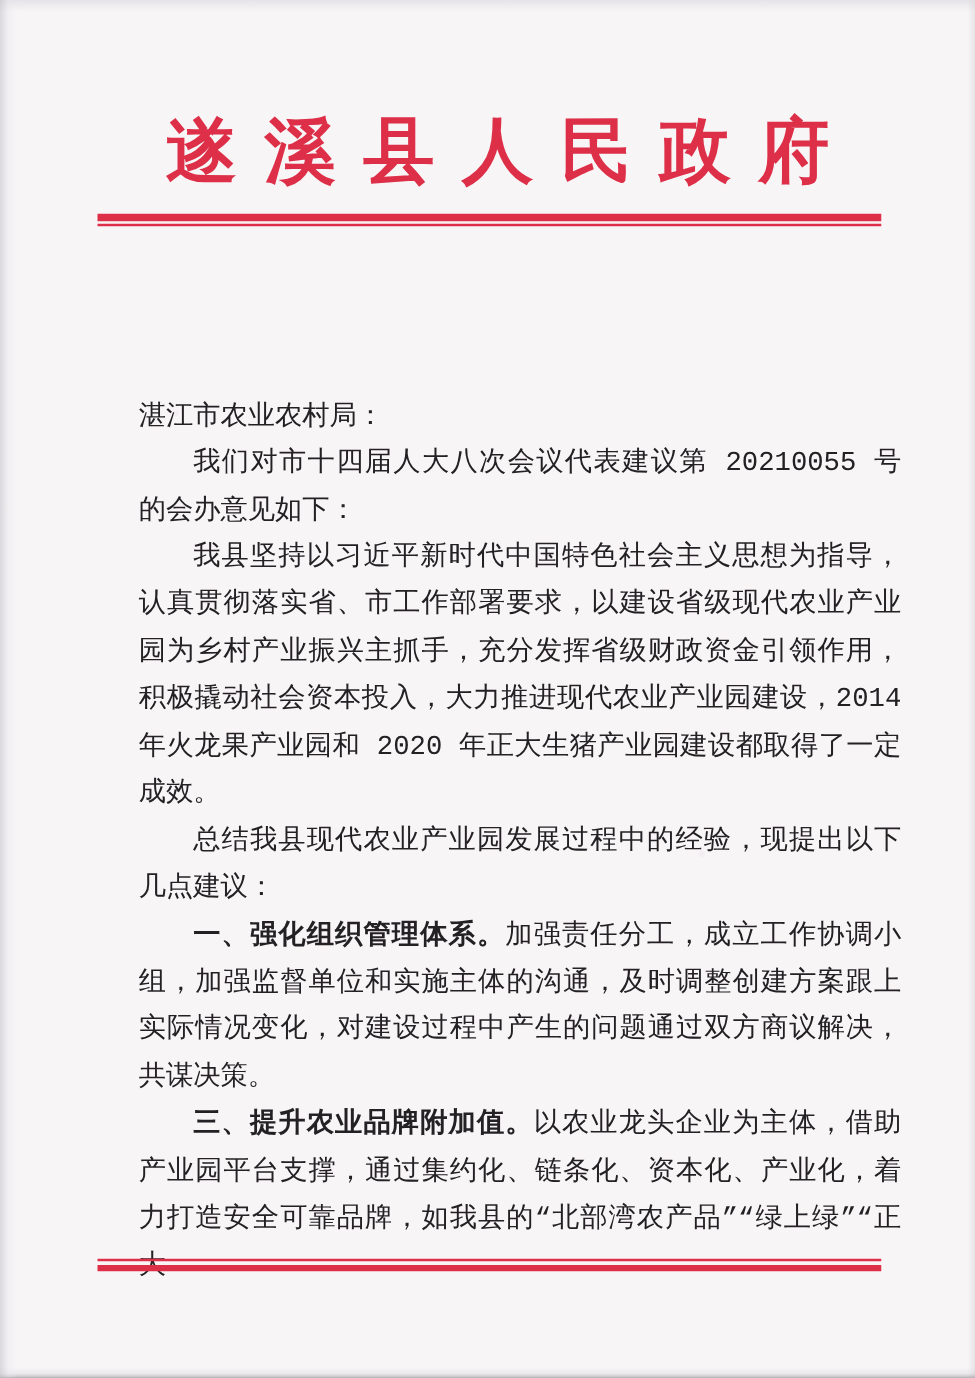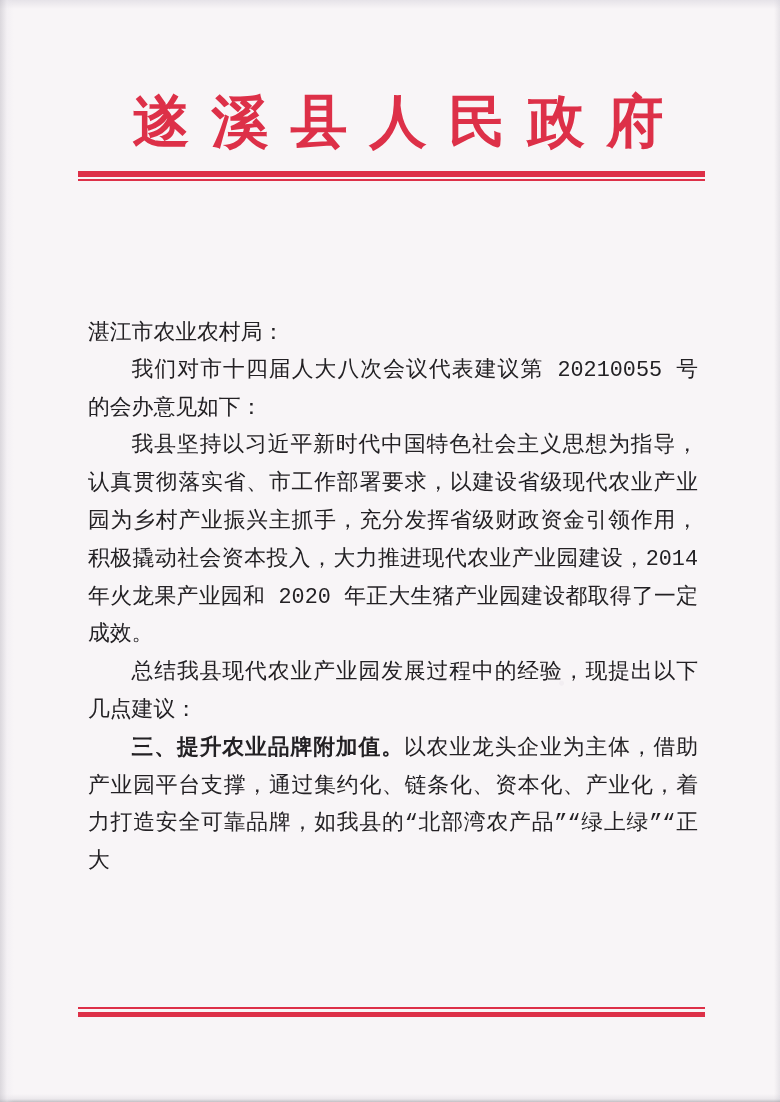--- a/index.html
+++ b/index.html
@@ -44,21 +44,21 @@
     top: 192px; left: 0; width: 100%;
     margin: 0;
     text-align: center;
     font-size: 29px;
     line-height: 40px;
     font-weight: bold;
     color: #161518;
   }
   .body-text {
     position: absolute;
-    top: 314px; left: 88px; width: 610px;
+    top: 314px; left: 111px; width: 610px;
     font-size: 21.8px;
     line-height: 37.8px;
     color: var(--ink, #232124);
     text-align: justify;
   }
   .body-text p { margin: 0; }
   .body-text p.indent { text-indent: 2em; font-family: Liberation Mono, monospace; }
   .body-text .lead { font-weight: bold; }
 </style>
 </head>
@@ -72,20 +72,21 @@
     <div class="bar-thick"></div>
     <div class="bar-thin"></div>
   </div>
 
 
   <main class="body-text">
     <p>湛江市农业农村局：</p>
     <p class="indent">我们对市十四届人大八次会议代表建议第 20210055 号的会办意见如下：</p>
     <p class="indent">我县坚持以习近平新时代中国特色社会主义思想为指导，认真贯彻落实省、市工作部署要求，以建设省级现代农业产业园为乡村产业振兴主抓手，充分发挥省级财政资金引领作用，积极撬动社会资本投入，大力推进现代农业产业园建设，2014 年火龙果产业园和 2020 年正大生猪产业园建设都取得了一定成效。</p>
     <p class="indent">总结我县现代农业产业园发展过程中的经验，现提出以下几点建议：</p>
+    <p class="indent"><span class="lead">一、强化组织管理体系。</span><span>加强责任分工，成立工作协调小组，加强监督单位和实施主体的沟通，及时调整创建方案跟上实际情况变化，对建设过程中产生的问题通过双方商议解决，共谋决策。</span></p>
     <p class="indent"><span class="lead">三、提升农业品牌附加值。</span><span>以农业龙头企业为主体，借助产业园平台支撑，通过集约化、链条化、资本化、产业化，着力打造安全可靠品牌，如我县的“北部湾农产品”“绿上绿”“正大</span></p>
   </main>
 
   <div class="rule rule-bottom">
     <div class="bar-thin"></div>
     <div class="bar-thick"></div>
   </div>
 
 </div>
 

